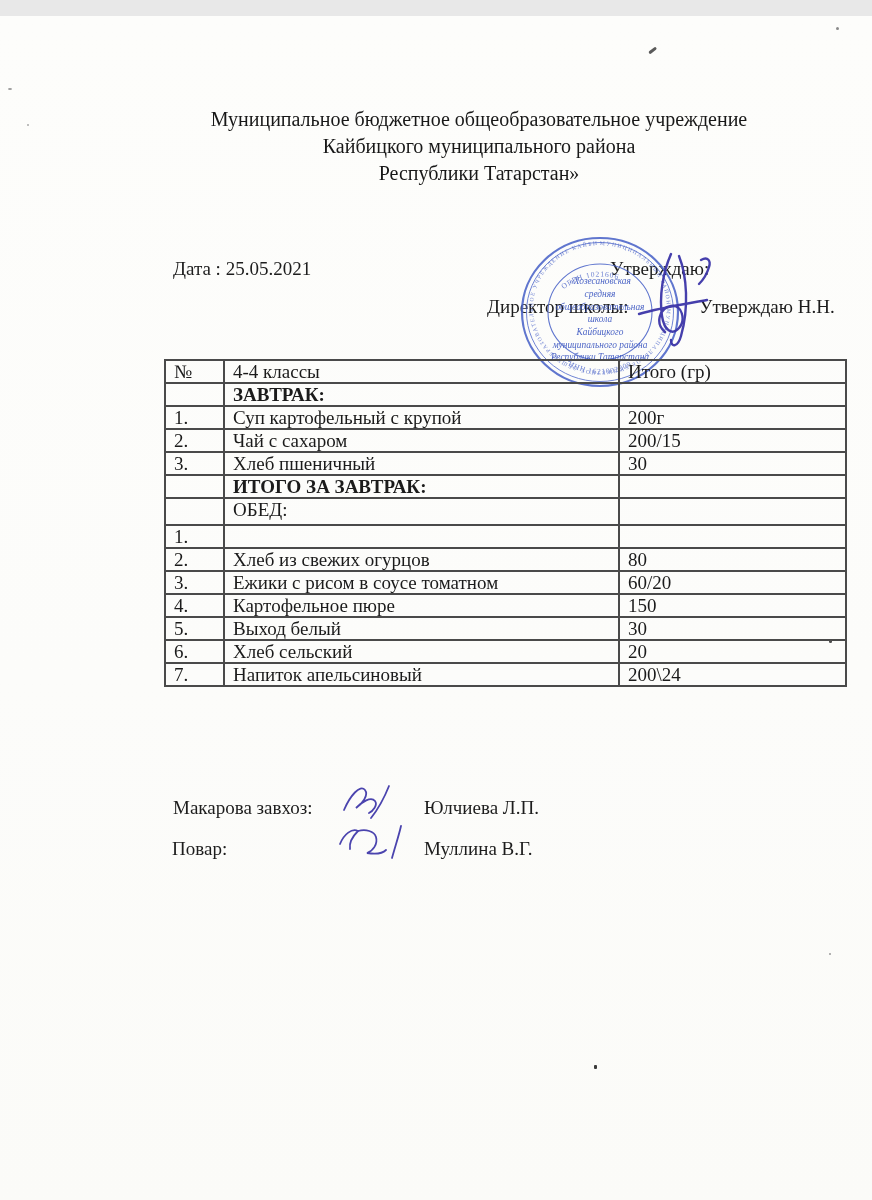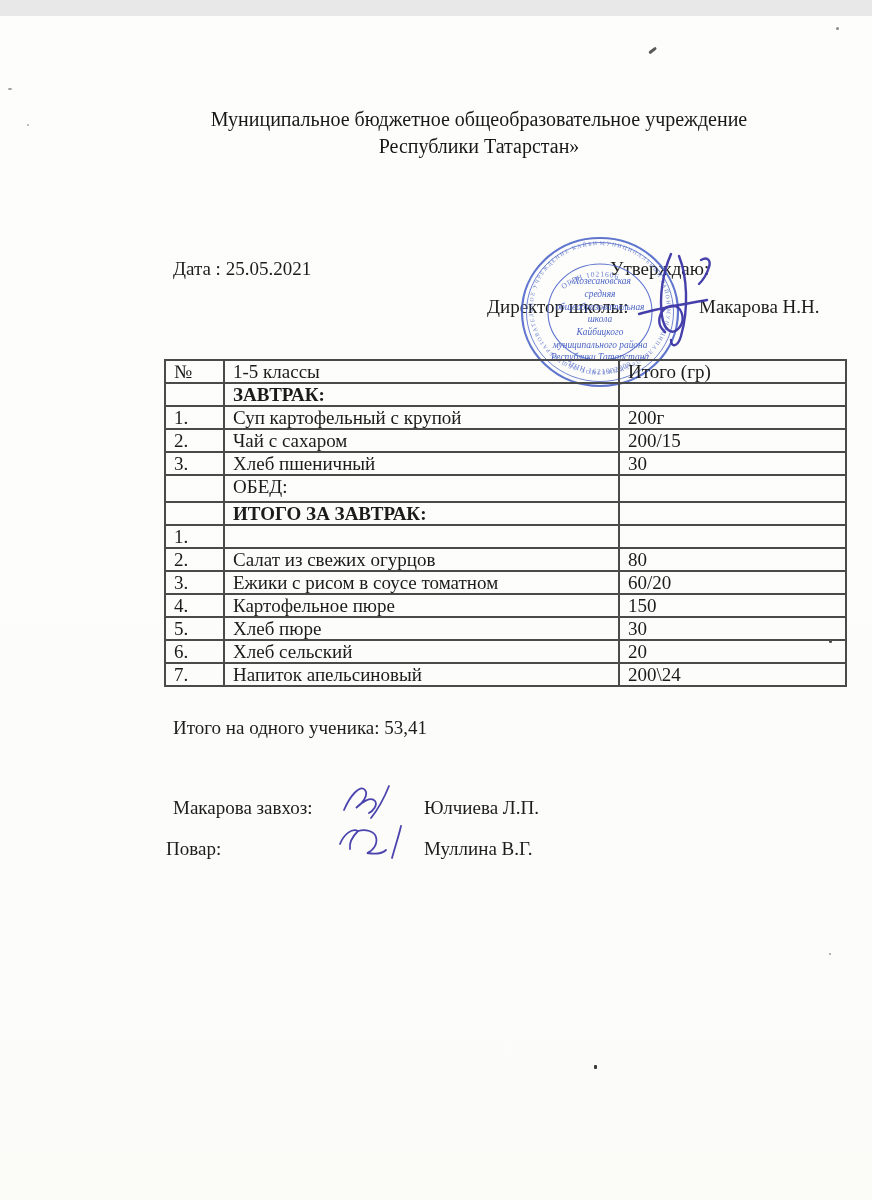--- a/index.html
+++ b/index.html
@@ -26,27 +26,28 @@
   .sig{pointer-events:none;}
   .speck{position:absolute;border-radius:50%;}
 </style>
 </head>
 <body>
 
 <div class="page">
 
   <div class="abs doc-title">
     <div>Муниципальное бюджетное общеобразовательное учреждение</div>
+    <div>Кайбицкого муниципального района</div>
     <div>Республики Татарстан»</div>
   </div>
 
   <div class="abs line19" style="left:173px;top:243px;">Дата : 25.05.2021</div>
   <div class="abs line19" style="left:610px;top:243px;">Утверждаю:</div>
   <div class="abs line19" style="left:487px;top:281px;">Директор школы:</div>
-  <div class="abs line19" style="left:699px;top:281px;">Макарова Н.Н.</div>
+  <div class="abs line19" style="left:699px;top:281px;">Утверждаю Н.Н.</div>
 
   <svg class="abs stamp" viewBox="0 0 215 196">
     <defs>
       <path id="ringFull" d="M 95,23 a 67,63 0 1 1 -0.05,0 z"></path>
       <path id="arcTop" d="M 41,96 A 55,51 0 0 1 149,96"></path>
       <path id="arcBottom" d="M 36,98 A 59,54 0 0 0 154,98"></path>
     </defs>
     <g stroke="#4a63c8" fill="none" opacity="0.88">
       <ellipse cx="95" cy="90" rx="78" ry="74" stroke-width="2.2"></ellipse>
       <ellipse cx="95" cy="90" rx="73.5" ry="69.5" stroke-width="0.9"></ellipse>
@@ -83,21 +84,21 @@
 
   <table class="menu">
     <colgroup>
         <col style="width:59px">
         <col style="width:395px">
         <col style="width:227px">
       </colgroup>
     <tbody>
         <tr style="height:21px">
       <th>№</th>
-      <th>1-5 классы</th>
+      <th>4-4 классы</th>
       <th>Итого (гр)</th>
     </tr>
     <tr style="height:21px">
       <td></td>
           <td class="b">ЗАВТРАК:</td>
           <td></td>
     </tr>
     <tr style="height:22px">
       <td>1.</td>
           <td>Суп картофельный с крупой</td>
@@ -106,73 +107,72 @@
     <tr style="height:21px">
       <td>2.</td>
           <td>Чай с сахаром</td>
           <td>200/15</td>
     </tr>
     <tr style="height:22px">
       <td>3.</td>
           <td>Хлеб пшеничный</td>
           <td>30</td>
     </tr>
+    <tr style="height:21px">
+      <td></td>
+          <td class="b">ИТОГО ЗА ЗАВТРАК:</td>
+          <td></td>
+    </tr>
     <tr style="height:27px">
       <td></td>
           <td>ОБЕД:</td>
-          <td></td>
-    </tr>
-    <tr style="height:21px">
-      <td></td>
-          <td class="b">ИТОГО ЗА ЗАВТРАК:</td>
           <td></td>
     </tr>
     <tr style="height:19px">
       <td>1.</td>
           <td></td>
           <td></td>
     </tr>
     <tr style="height:20px">
       <td>2.</td>
-          <td>Салат из свежих огурцов</td>
+          <td>Хлеб из свежих огурцов</td>
           <td>80</td>
     </tr>
     <tr style="height:20px">
       <td>3.</td>
           <td>Ежики с рисом в соусе томатном</td>
           <td>60/20</td>
     </tr>
     <tr style="height:19px">
       <td>4.</td>
           <td>Картофельное пюре</td>
           <td>150</td>
     </tr>
     <tr style="height:20px">
       <td>5.</td>
-          <td>Хлеб пюре</td>
+          <td>Выход белый</td>
           <td>30</td>
     </tr>
     <tr style="height:20px">
       <td>6.</td>
           <td>Хлеб сельский</td>
           <td>20</td>
     </tr>
     <tr style="height:21px">
       <td>7.</td>
           <td>Напиток апельсиновый</td>
           <td>200\24</td>
     </tr>
   </tbody>
     </table>
 
-  <div class="abs line19" style="left:173px;top:702px;">Итого на одного ученика: 53,41</div>
 
   <div class="abs line19" style="left:173px;top:782px;">Макарова завхоз:</div>
   <div class="abs line19" style="left:424px;top:782px;">Юлчиева Л.П.</div>
-  <div class="abs line19" style="left:166px;top:823px;">Повар:</div>
+  <div class="abs line19" style="left:172px;top:823px;">Повар:</div>
   <div class="abs line19" style="left:424px;top:823px;">Муллина В.Г.</div>
 
   <svg class="abs sig" style="left:330px;top:758px;" width="80" height="50" viewBox="0 0 80 50">
     <g stroke="#3c35a8" stroke-width="1.8" fill="none" stroke-linecap="round" opacity="0.92">
       <path d="M 14,36 c 6,-14 16,-26 21,-20 c 4,5 -3,14 -9,18 c 6,-6 15,-12 19,-7 c 3,4 -2,10 -6,12"></path>
       <path d="M 41,44 c 8,-10 14,-22 18,-32"></path>
     </g>
   </svg>
   <svg class="abs sig" style="left:330px;top:800px;" width="85" height="50" viewBox="0 0 85 50">
     <g stroke="#3c35a8" stroke-width="1.8" fill="none" stroke-linecap="round" opacity="0.92">

